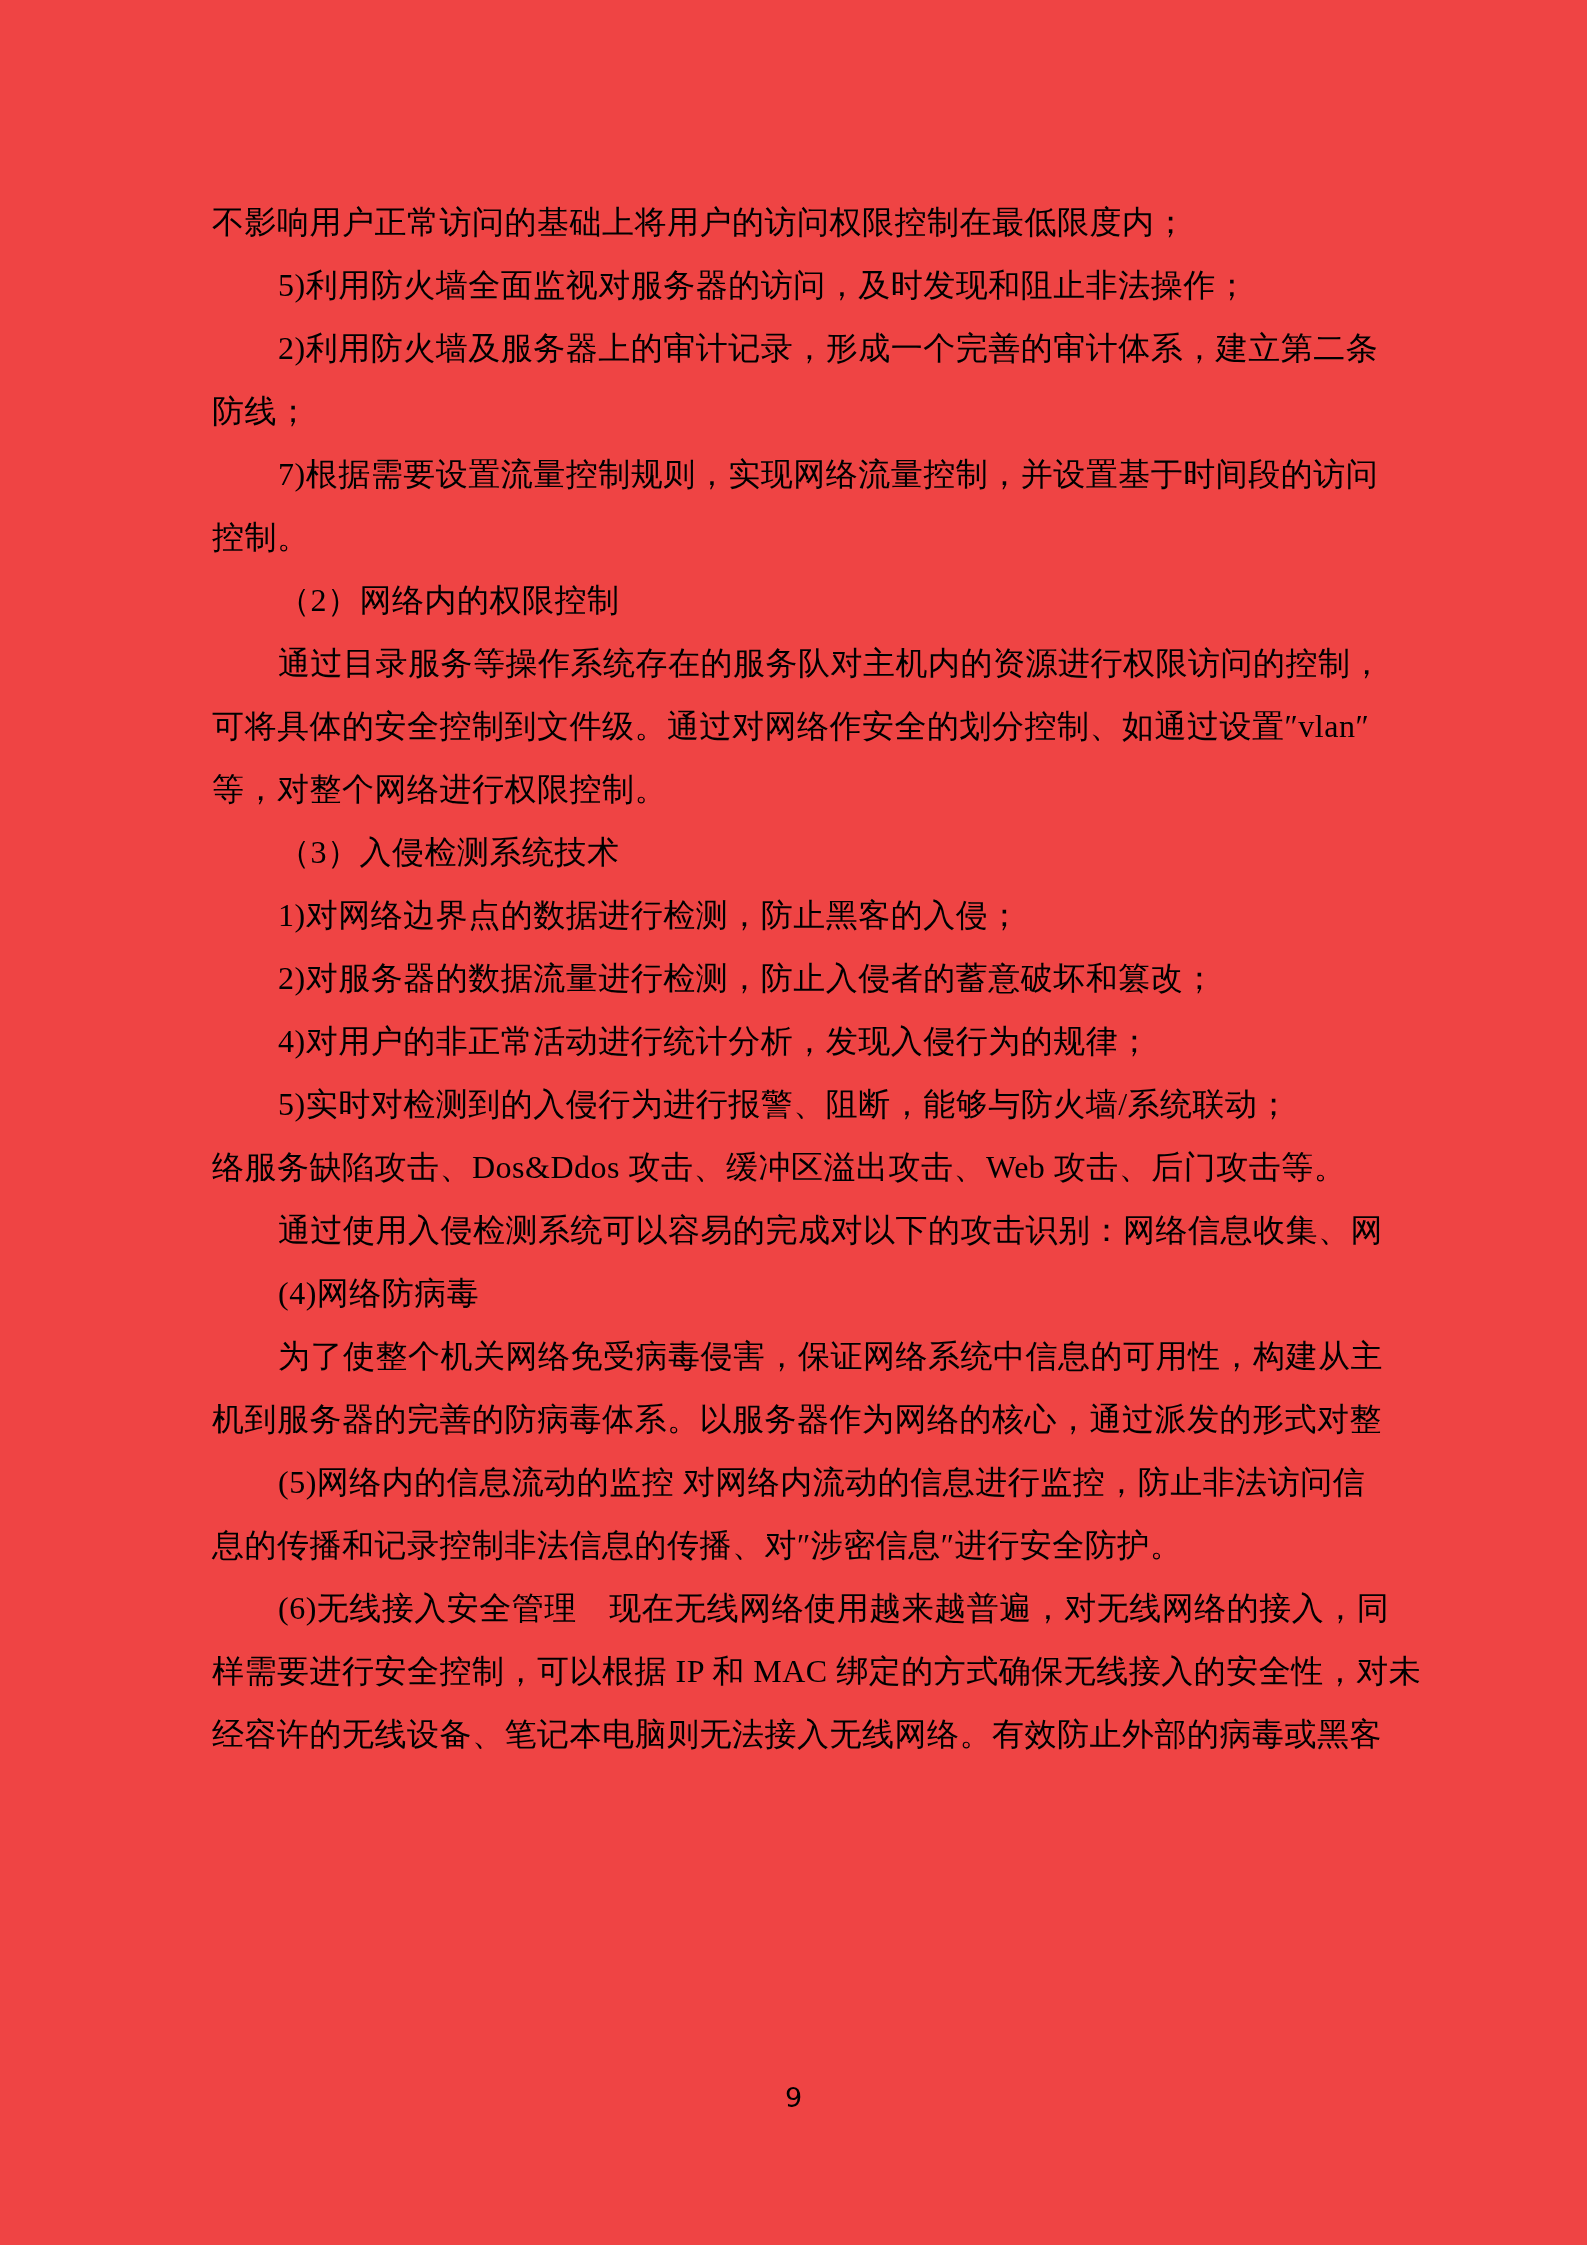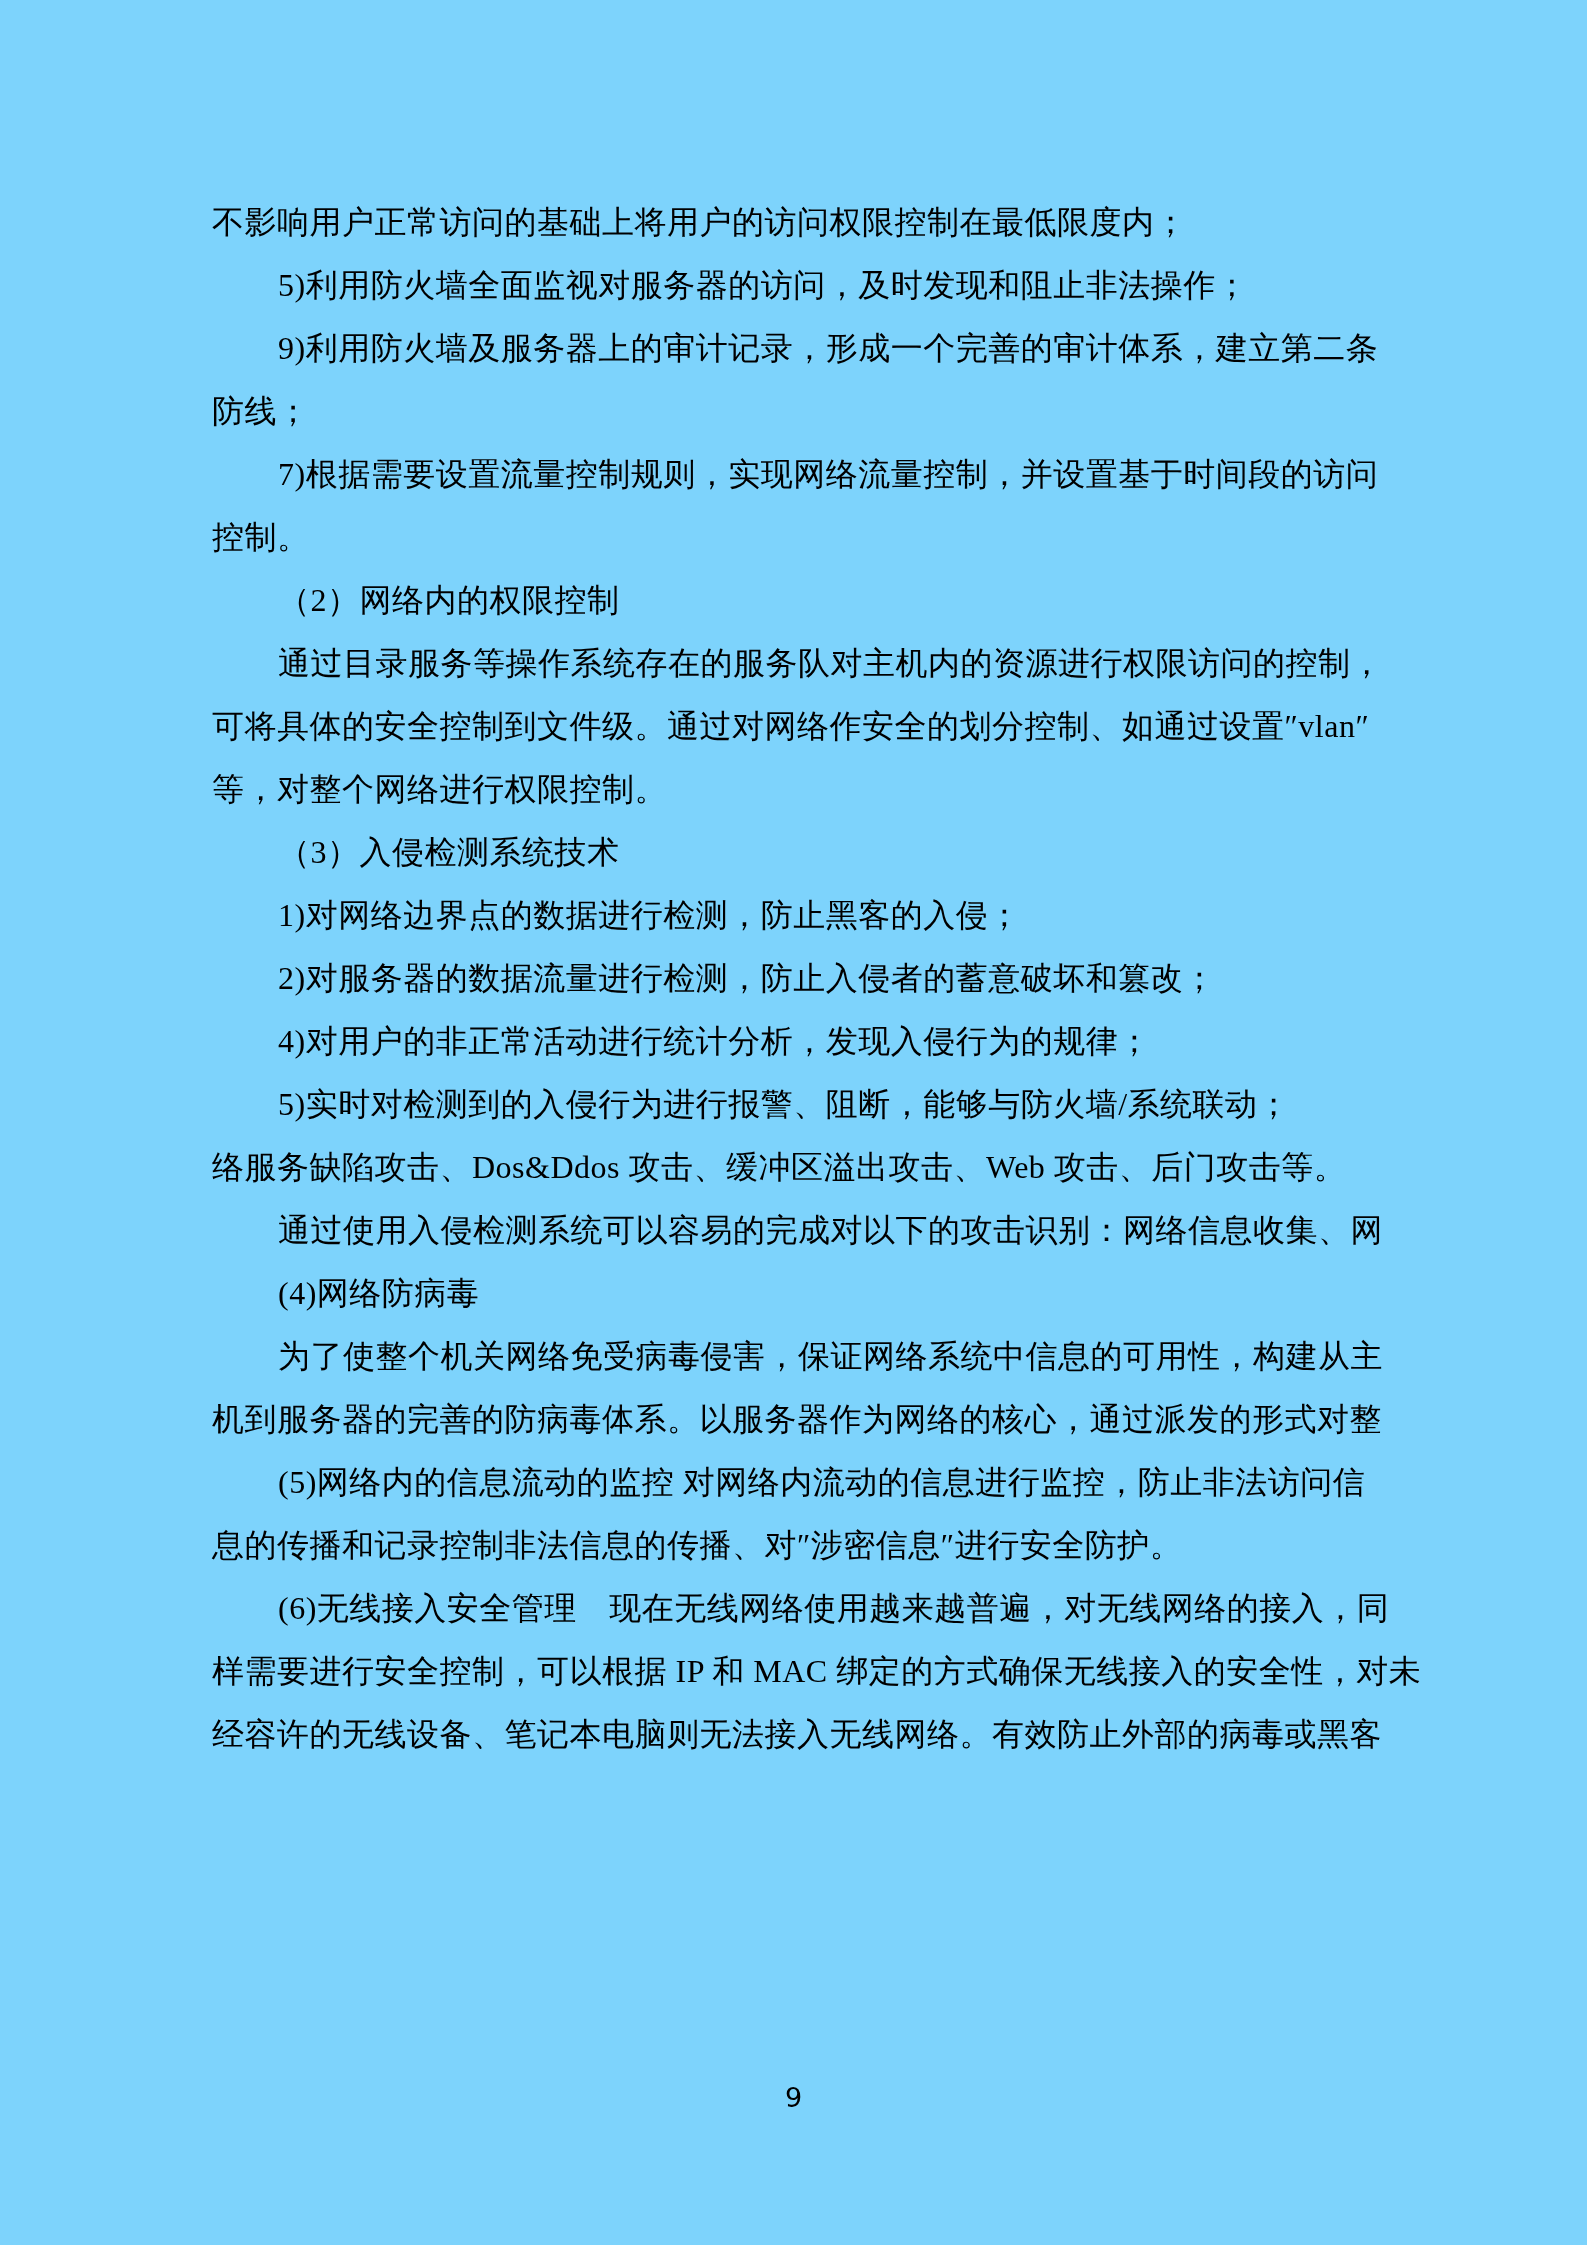--- a/index.html
+++ b/index.html
@@ -4,21 +4,21 @@
 <style>
   html, body {
     margin: 0;
     padding: 0;
     background: #ffffff;
   }
   .page {
     position: relative;
     width: 1587px;
     height: 2245px;
-    background: #7dd3fc;
+    background: #ef4444;
     color: #000000;
     font-family: "Liberation Serif", "DejaVu Serif", serif;
     overflow: hidden;
   }
   .text-block {
     position: absolute;
     left: 212px;
     top: 191px;
     width: 1210px;
     font-size: 32px;
@@ -43,21 +43,21 @@
     color: #000000;
   }
 </style>
 </head>
 <body>
 
 <div class="page">
   <div class="text-block">
       <div class="line">不影响用户正常访问的基础上将用户的访问权限控制在最低限度内；</div>
       <div class="line indent">5)利用防火墙全面监视对服务器的访问，及时发现和阻止非法操作；</div>
-      <div class="line indent">9)利用防火墙及服务器上的审计记录，形成一个完善的审计体系，建立第二条</div>
+      <div class="line indent">2)利用防火墙及服务器上的审计记录，形成一个完善的审计体系，建立第二条</div>
       <div class="line">防线；</div>
       <div class="line indent">7)根据需要设置流量控制规则，实现网络流量控制，并设置基于时间段的访问</div>
       <div class="line">控制。</div>
       <div class="line indent">（2）网络内的权限控制</div>
       <div class="line indent">通过目录服务等操作系统存在的服务队对主机内的资源进行权限访问的控制，</div>
       <div class="line">可将具体的安全控制到文件级。通过对网络作安全的划分控制、如通过设置″vlan″</div>
       <div class="line">等，对整个网络进行权限控制。</div>
       <div class="line indent">（3）入侵检测系统技术</div>
       <div class="line indent">1)对网络边界点的数据进行检测，防止黑客的入侵；</div>
       <div class="line indent">2)对服务器的数据流量进行检测，防止入侵者的蓄意破坏和篡改；</div>

